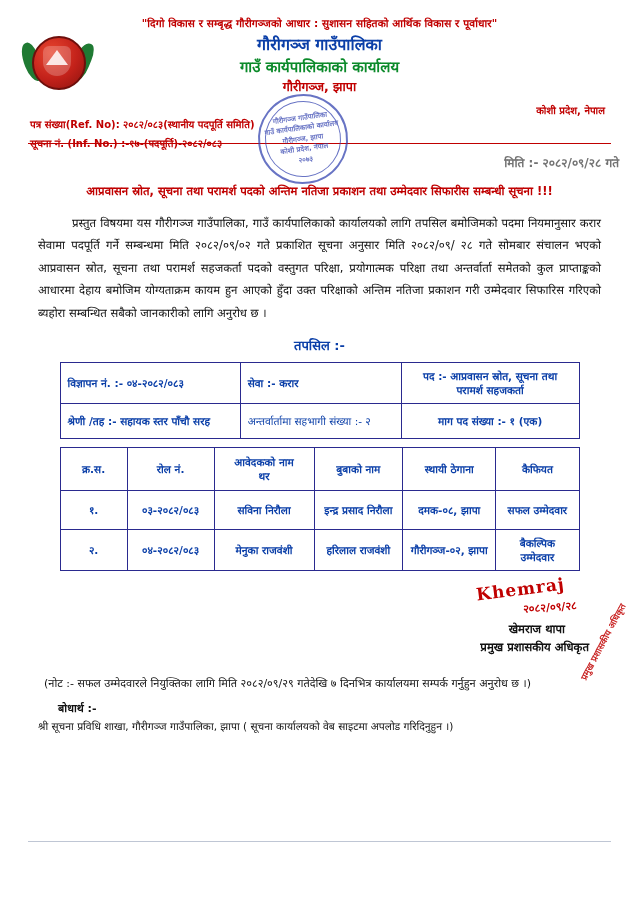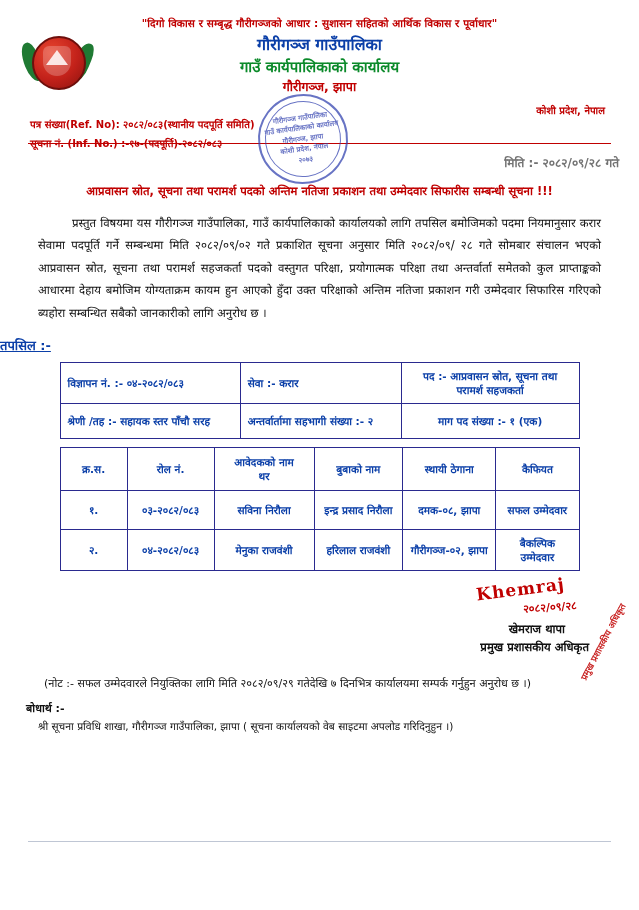--- a/index.html
+++ b/index.html
@@ -178,43 +178,43 @@
   .body-para {
     margin: 14px 38px 0 38px;
     font-size: 11.5px;
     line-height: 1.95;
     text-align: justify;
     color: #111;
   }
   .body-para .indent { display: inline-block; width: 34px; }
 
   .tapasil {
+    text-align: center;
     margin-top: 12px;
     font-size: 13px;
     font-weight: bold;
     color: #0b3fa8;
-    text-decoration: underline;
   }
 
   
   table.doc {
     border-collapse: collapse;
     margin: 8px auto 0 auto;
     width: 520px;
     font-size: 10.5px;
     color: #0b3fa8;
   }
   table.doc td {
     border: 1px solid #2a2a8f;
     padding: 6px 7px;
     vertical-align: middle;
     font-weight: bold;
   }
   table.doc td.plain {
-    font-weight: bold;
+    font-weight: normal;
   }
   .info-tbl td { height: 22px; }
   .info-tbl .c1 { width: 180px; }
   .info-tbl .c2 { width: 160px; }
   .info-tbl .c3 { width: 180px; text-align: center; }
 
   .cand-tbl { margin-top: -1px; }
   .cand-tbl th {
     border: 1px solid #2a2a8f;
     padding: 7px 18px;
@@ -289,21 +289,21 @@
     font-weight: bold;
     color: #111;
   }
 
   .note {
     margin: 26px 0 0 44px;
     font-size: 11px;
     color: #111;
   }
   .boddhartha {
-    margin: 10px 0 0 26px;
+    margin: 10px 0 0 58px;
     font-size: 11px;
     font-weight: bold;
     color: #111;
   }
   .bodh-line {
     margin: 4px 0 0 38px;
     font-size: 10.5px;
     color: #111;
   }
 

